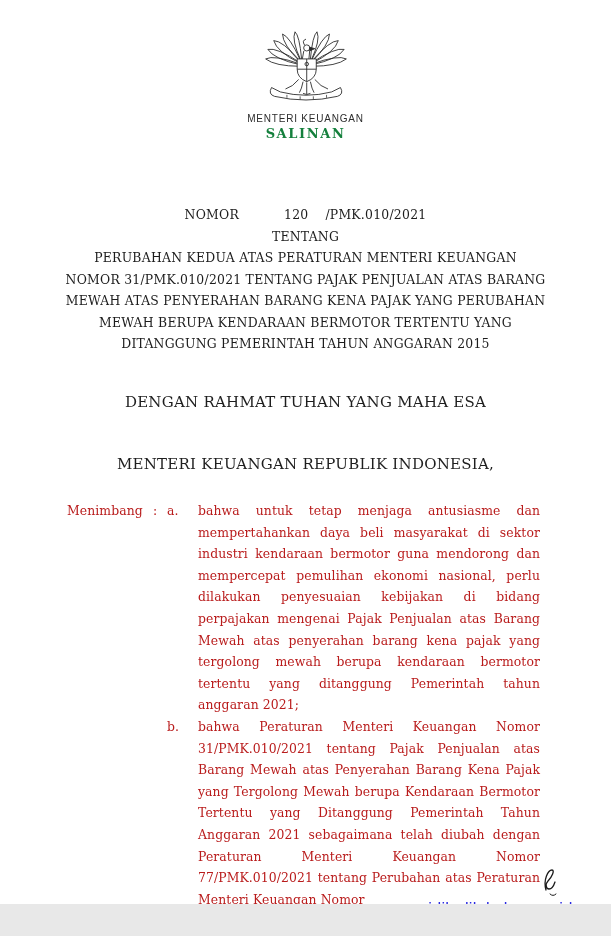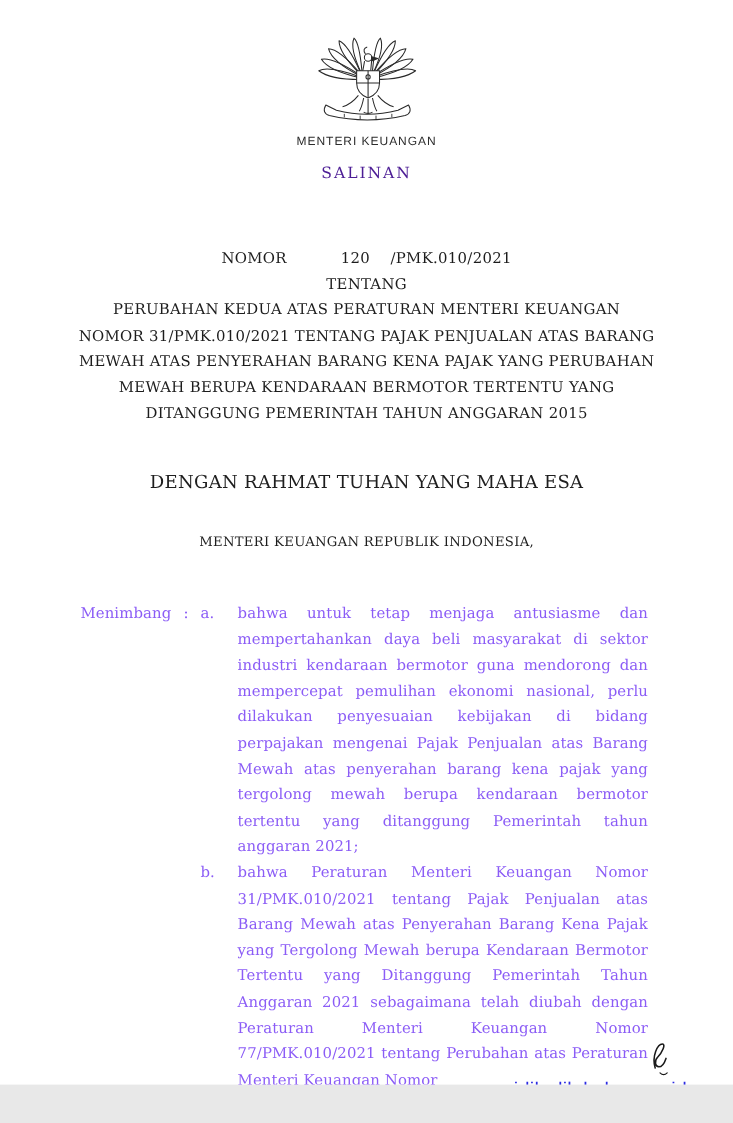--- a/index.html
+++ b/index.html
@@ -14,42 +14,42 @@
   }
   
   .letterhead{position:absolute;top:24px;left:0;width:100%;text-align:center;}
   .emblem{display:block;margin:0 auto;}
   .ministry{
     font-family:"Liberation Sans", sans-serif;
     font-size:10px;line-height:12px;letter-spacing:0.8px;
     color:#2c2c2c;margin-top:3px;
   }
   .salinan{
-    font-size:13px;font-weight:normal;letter-spacing:1.6px;
-    margin-top:12px;color:#4c1d95;
+    font-size:13px;font-weight:bold;letter-spacing:1.6px;
+    margin-top:1px;color:#15803d;
   }
   
   .title-block{
     position:absolute;top:204px;left:0;width:100%;
     text-align:center;font-size:12.4px;line-height:21.5px;
     letter-spacing:0.25px;color:#1c1c1c;
   }
   .title-block .tline{white-space:nowrap;}
   .nomor-line .gap-l{display:inline-block;width:45px;}
   .nomor-line .gap-r{display:inline-block;width:17px;}
   
   .invocation{position:absolute;top:393px;left:0;width:100%;text-align:center;
     font-size:15px;letter-spacing:0.25px;}
-  .issuer{position:absolute;top:445px;left:0;width:100%;text-align:center;
-    font-size:11px;letter-spacing:0.25px;}
+  .issuer{position:absolute;top:455px;left:0;width:100%;text-align:center;
+    font-size:15px;letter-spacing:0.25px;}
   
   .considering{
     position:absolute;top:500px;left:67px;width:473px;
     font-size:12.4px;line-height:21.6px;letter-spacing:0.1px;
-    display:flex;align-items:flex-start;color:#8b5cf6;
+    display:flex;align-items:flex-start;color:#b91c1c;
   }
   .c-label{width:86px;flex:0 0 86px;}
   .c-colon{width:14px;flex:0 0 14px;}
   .c-items{flex:1;}
   .c-item{display:flex;align-items:flex-start;}
   .c-marker{width:31px;flex:0 0 31px;}
   .c-text{flex:1;text-align:justify;text-justify:inter-word;margin:0;}
   
   .paraf{position:absolute;top:868px;right:49px;}
   .site-url{

